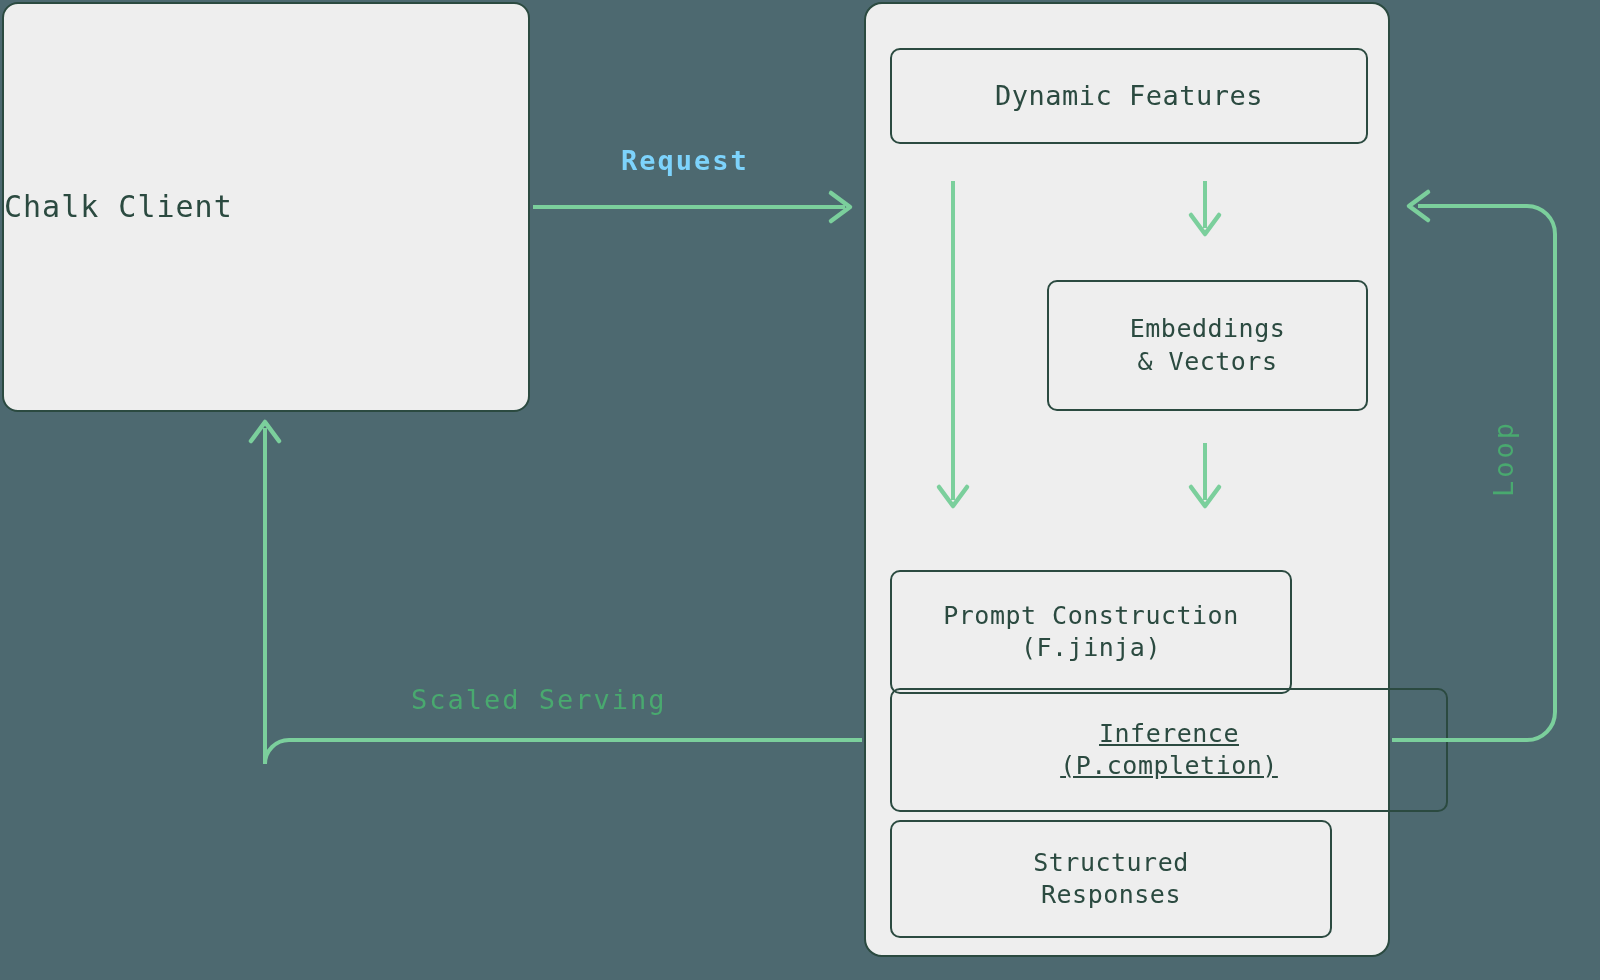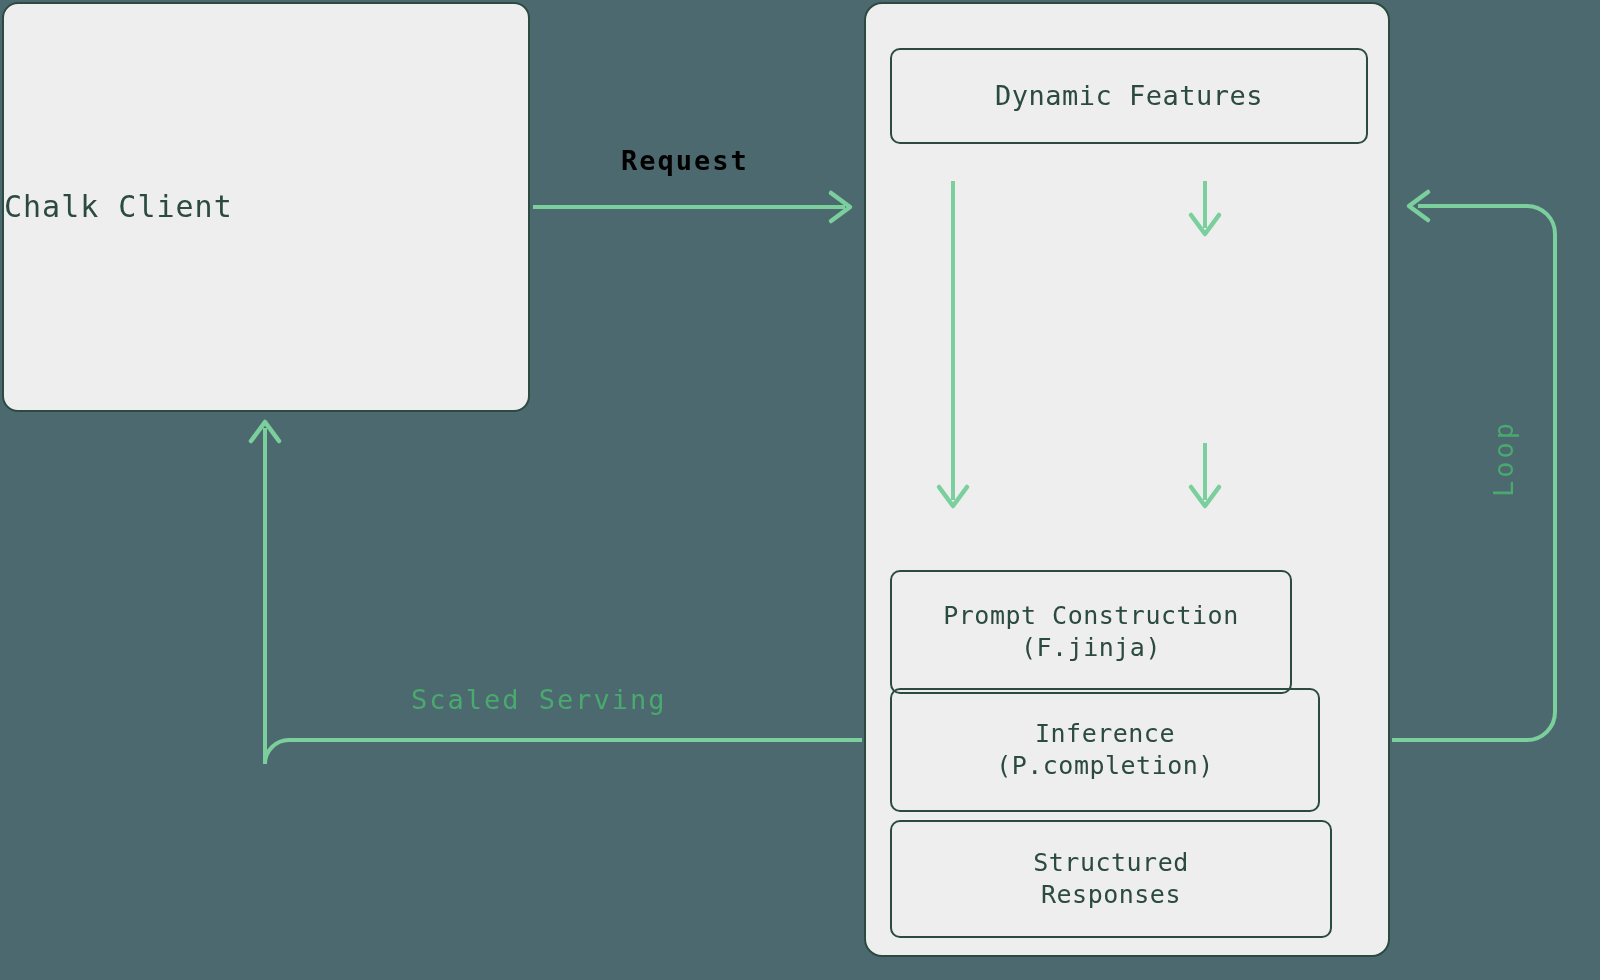--- a/index.html
+++ b/index.html
@@ -67,21 +67,21 @@
     border-radius: 10px;
     white-space: pre-line;
     line-height: 1.3;
     font-size: 25px;
     letter-spacing: 0.5px;
   }
 
   #box-dynamic-features { left: 24px;  top: 44px;  width: 478px; height: 96px;  font-size: 27px; align-items: center; }
   #box-embeddings       { left: 181px; top: 276px; width: 321px; height: 131px; }
   #box-prompt           { left: 24px;  top: 566px; width: 402px; height: 124px; }
-  #box-inference        { left: 24px;  top: 684px; width: 430px; height: 124px; }
+  #box-inference        { left: 24px;  top: 684px; width: 558px; height: 124px; text-decoration: underline; }
   #box-structured       { left: 24px;  top: 816px; width: 442px; height: 118px; }
 
   
   #wires {
     position: absolute;
     left: 0; top: 0;
     width: 1600px; height: 980px;
     pointer-events: none;
   }
 
@@ -90,21 +90,21 @@
     position: absolute;
     color: #6fc793;
     font-size: 27px;
     letter-spacing: 2px;
     white-space: nowrap;
   }
   #label-request {
     left: 621px;
     top: 145px;
     font-weight: bold;
-    color: #000000;
+    color: #7dd3fc;
   }
   #label-scaled-serving {
     left: 411px;
     top: 684px;
     color: #49a96f;
   }
   #label-loop {
     left: 1488px;
     top: 420px;
     color: #49a96f;
@@ -121,20 +121,24 @@
   <div class="box client-box">
     <span>Chalk Client</span>
   </div>
 
   <div class="server-panel">
 
     <div class="inner-box" id="box-dynamic-features">
       <span>Dynamic Features</span>
     </div>
 
+    <div class="inner-box" id="box-embeddings">
+      <span>Embeddings
+&amp; Vectors</span>
+    </div>
 
     <div class="inner-box" id="box-prompt">
       <span>Prompt Construction
 (F.jinja)</span>
     </div>
 
     <div class="inner-box" id="box-inference">
       <span>Inference
 (P.completion)</span>
     </div>

